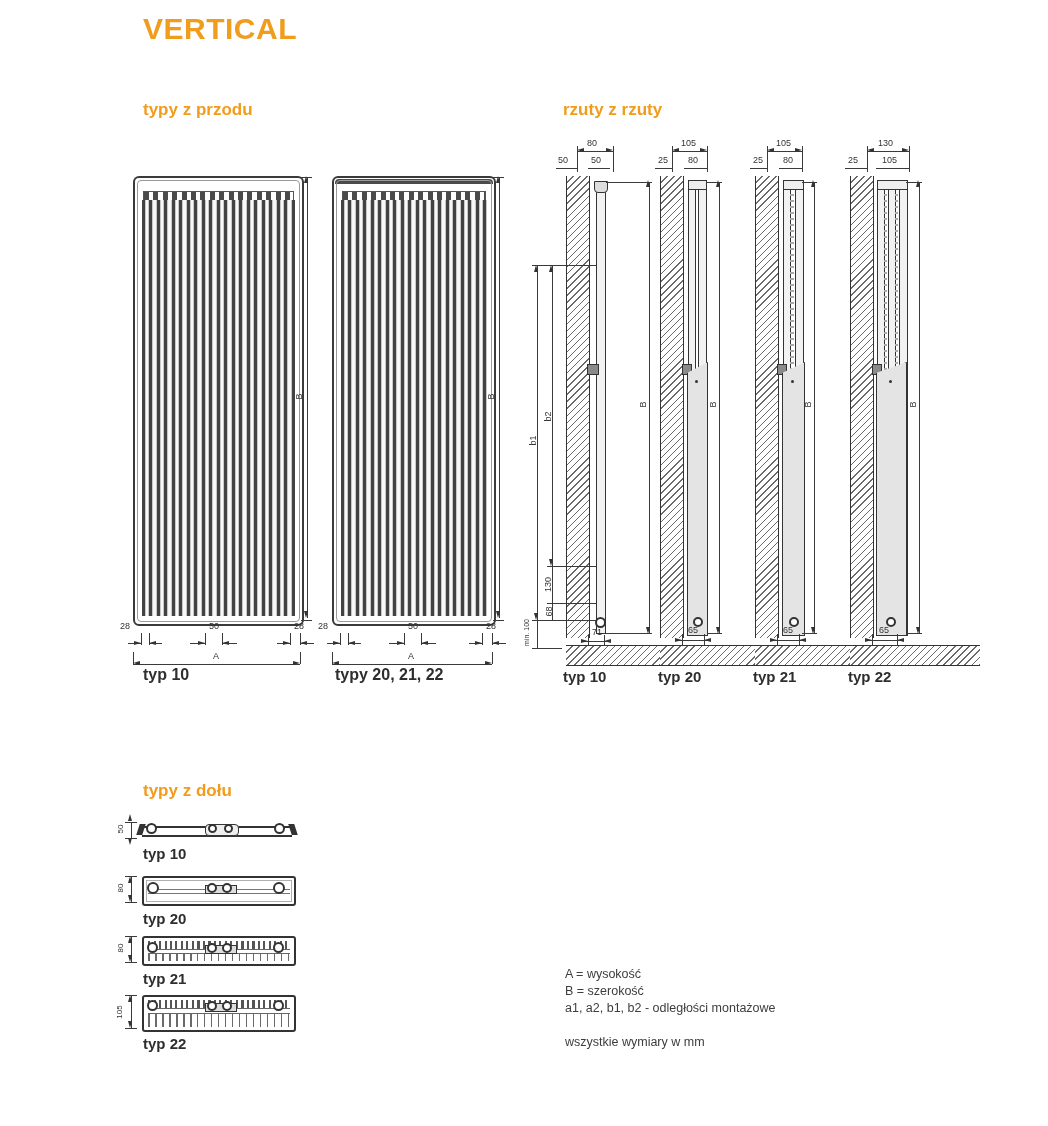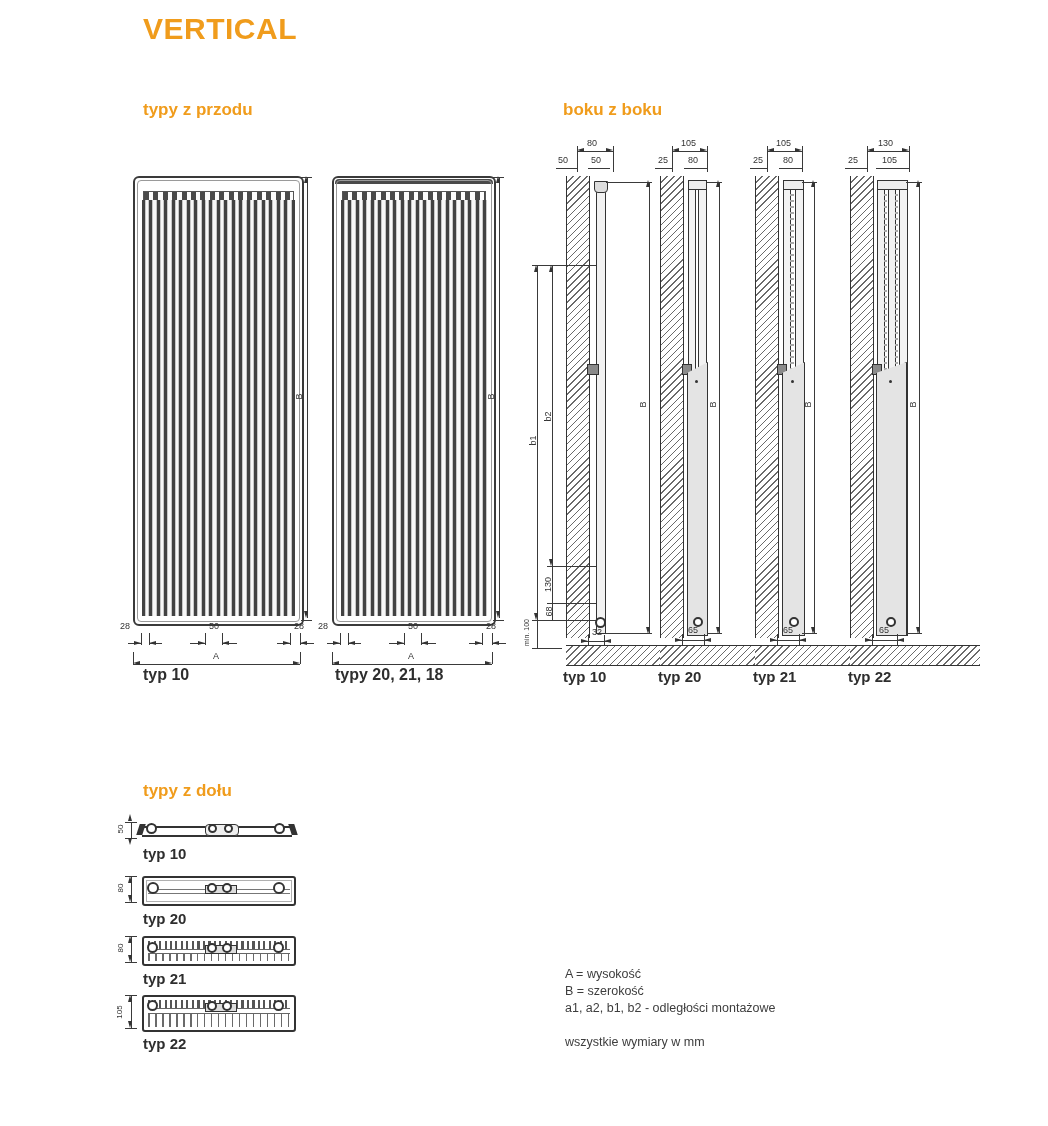--- a/index.html
+++ b/index.html
@@ -131,26 +131,26 @@
       <div class="L" style="left:469px;top:643px;width:13px;"></div>
       <div class="L" style="left:492px;top:643px;width:14px;"></div>
       <div class="tr" style="left:475px;top:641px;"></div>
       <div class="tl" style="left:492px;top:641px;"></div>
       <div class="K" style="left:332px;top:652px;"></div>
       <div class="K" style="left:492px;top:652px;"></div>
       <div class="L" style="left:332px;top:664px;width:160px;"></div>
       <div class="tl" style="left:332px;top:661px;"></div>
       <div class="tr" style="left:485px;top:661px;"></div>
       <div class="T" style="left:408px;top:652px;">A</div>
-      <div class="lbl-lg" style="left:335px;top:666px;">typy 20, 21, 18</div>
+      <div class="lbl-lg" style="left:335px;top:666px;">typy 20, 21, 22</div>
     </div>
   </div>
 
   <div>
-    <div class="h-orange" style="left:563px;top:100px;">boku z boku</div>
+    <div class="h-orange" style="left:563px;top:100px;">rzuty z rzuty</div>
 
     <div>
       <div class="T" style="left:587px;top:139px;">80</div>
       <div class="L" style="left:577px;top:151px;width:36px;"></div>
       <div class="tl" style="left:577px;top:148px;"></div>
       <div class="tr" style="left:606px;top:148px;"></div>
       <div class="T" style="left:558px;top:156px;">50</div>
       <div class="L" style="left:556px;top:168px;width:21px;"></div>
       <div class="T" style="left:591px;top:156px;">50</div>
       <div class="L" style="left:588px;top:168px;width:22px;"></div>
@@ -181,21 +181,21 @@
       <div class="V" style="left:552px;top:566px;height:37px;"></div>
       <div class="T rot" style="left:541px;top:580px;">130</div>
       <div class="L" style="left:547px;top:603px;width:49px;"></div>
       <div class="V" style="left:552px;top:603px;height:17px;"></div>
       <div class="T rot" style="left:544px;top:607px;">68</div>
       <div class="L" style="left:532px;top:620px;width:64px;"></div>
       <div class="V" style="left:537px;top:620px;height:28px;"></div>
       <div class="T rot" style="left:513px;top:629px;font-size:7px;">min. 100</div>
       <div class="L" style="left:532px;top:648px;width:30px;"></div>
 
-      <div class="T" style="left:592px;top:628px;">32</div>
+      <div class="T" style="left:592px;top:628px;">71</div>
       <div class="L" style="left:581px;top:641px;width:30px;"></div>
       <div class="K" style="left:588px;top:635px;"></div>
       <div class="K" style="left:604px;top:635px;"></div>
       <div class="tr" style="left:581px;top:639px;"></div>
       <div class="tl" style="left:604px;top:639px;"></div>
       <div class="floor hatch" style="left:566px;top:645px;width:130px;height:19px;"></div>
       <div class="lbl" style="left:563px;top:668px;">typ 10</div>
     </div>
 
     <div>

